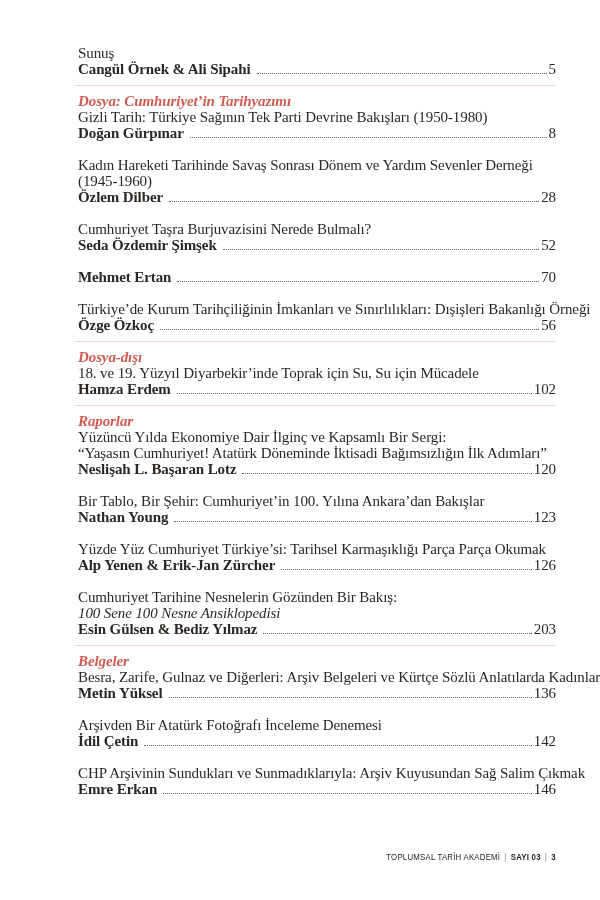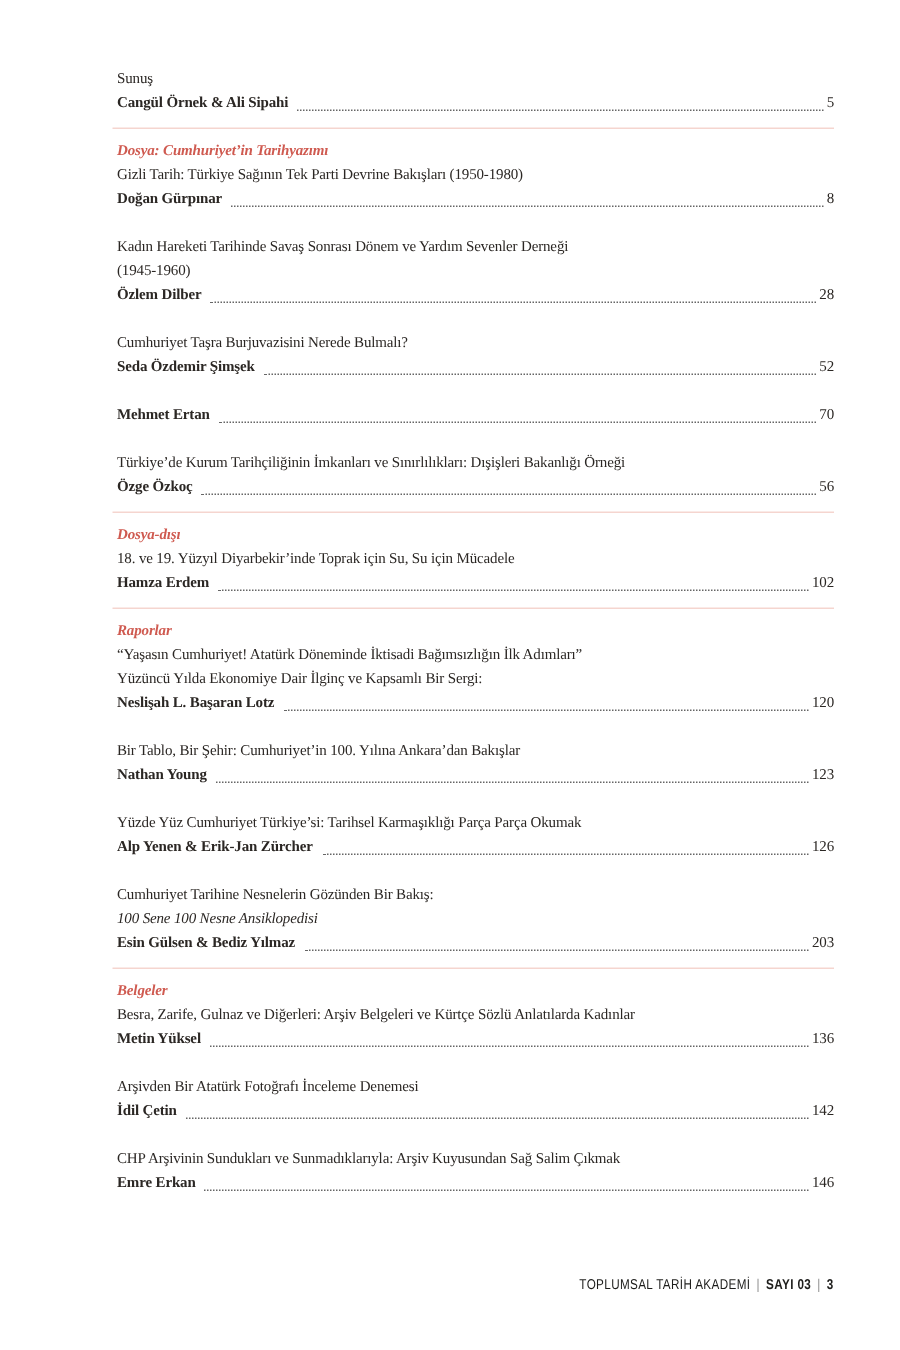--- a/index.html
+++ b/index.html
@@ -11,21 +11,21 @@
     overflow: hidden;
     position: relative;
   }
   .page { position: absolute; inset: 0; background: #fff; }
   .content {
     position: absolute;
     left: 78px; top: 45px;
     width: 478px;
   }
   .line {
-    font-size: 10px;
+    font-size: 15px;
     line-height: 16px;
     letter-spacing: -0.1px;
     white-space: nowrap;
   }
   .title-line { color: var(--ink, #2b2724); }
   .title-line.italic { font-style: italic; }
   .section-heading {
     color: var(--accent, #cf5a50);
     font-weight: bold;
     font-style: italic;
@@ -158,22 +158,22 @@
   </div>
 
   <div class="divider-row">
     <div class="rule"></div>
   </div>
 
   <div class="line section-heading">Raporlar</div>
 
   <div class="entry">
     <div class="titles">
+          <div class="line title-line">Yüzüncü Yılda Ekonomiye Dair İlginç ve Kapsamlı Bir Sergi:</div>
           <div class="line title-line">“Yaşasın Cumhuriyet! Atatürk Döneminde İktisadi Bağımsızlığın İlk Adımları”</div>
-          <div class="line title-line">Yüzüncü Yılda Ekonomiye Dair İlginç ve Kapsamlı Bir Sergi:</div>
         </div>
     <div class="line author-row">
       <span class="authors">Neslişah L. Başaran Lotz</span>
       <span class="leader"></span>
       <span class="pagenum">120</span>
     </div>
   </div>
 
   <div class="entry">
     <div class="titles">

